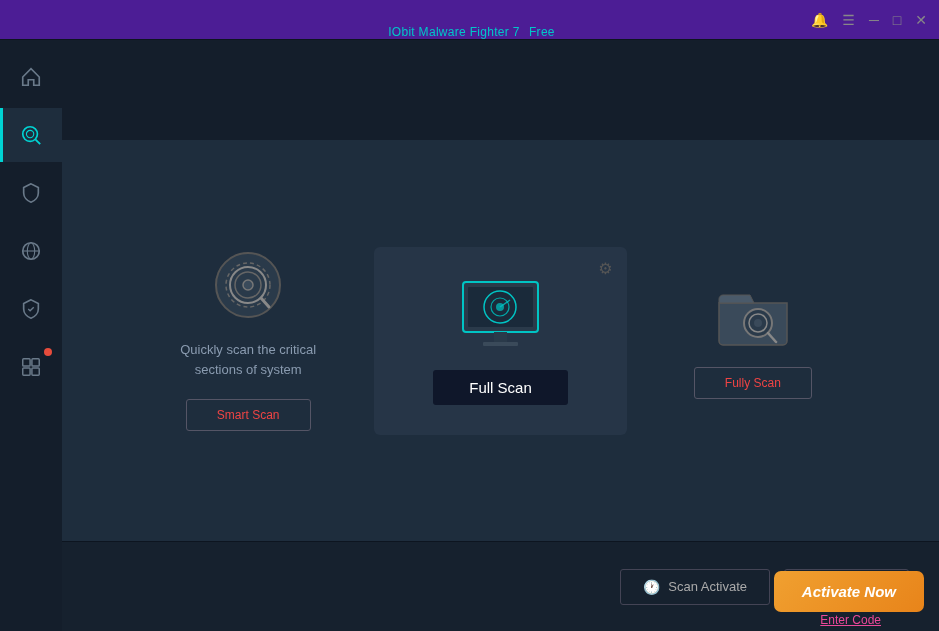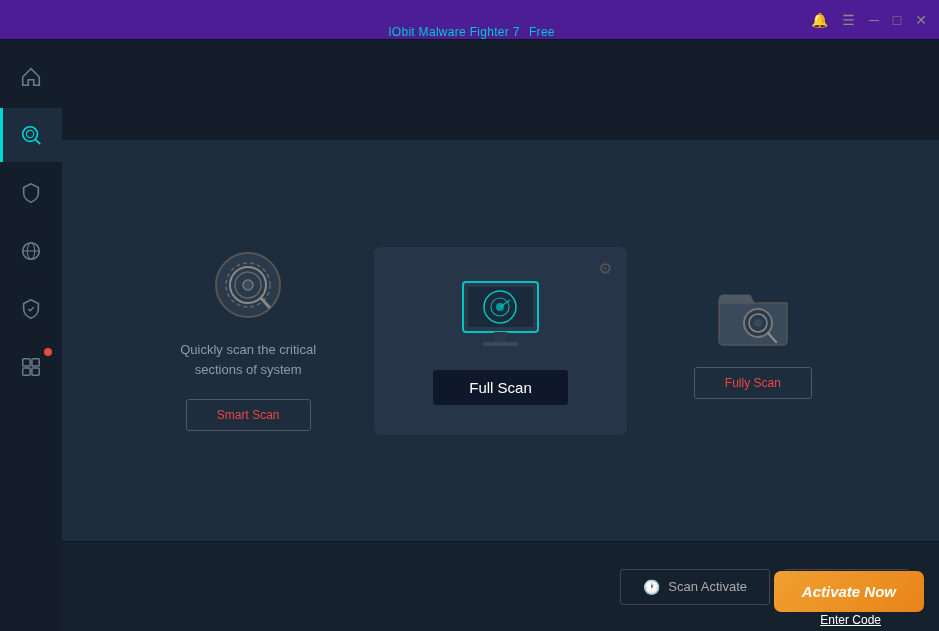--- a/index.html
+++ b/index.html
@@ -254,21 +254,21 @@
       font-weight: bold;
       cursor: pointer;
       z-index: 100;
       font-style: italic;
     }
 
     .enter-code-link {
       position: fixed;
       bottom: 4px;
       right: 58px;
-      color: #ffffff;
+      color: #ec4899;
       font-size: 12px;
       cursor: pointer;
       text-decoration: underline;
       z-index: 100;
     }
 
     
     svg { overflow: visible; }
   </style>
 </head>

